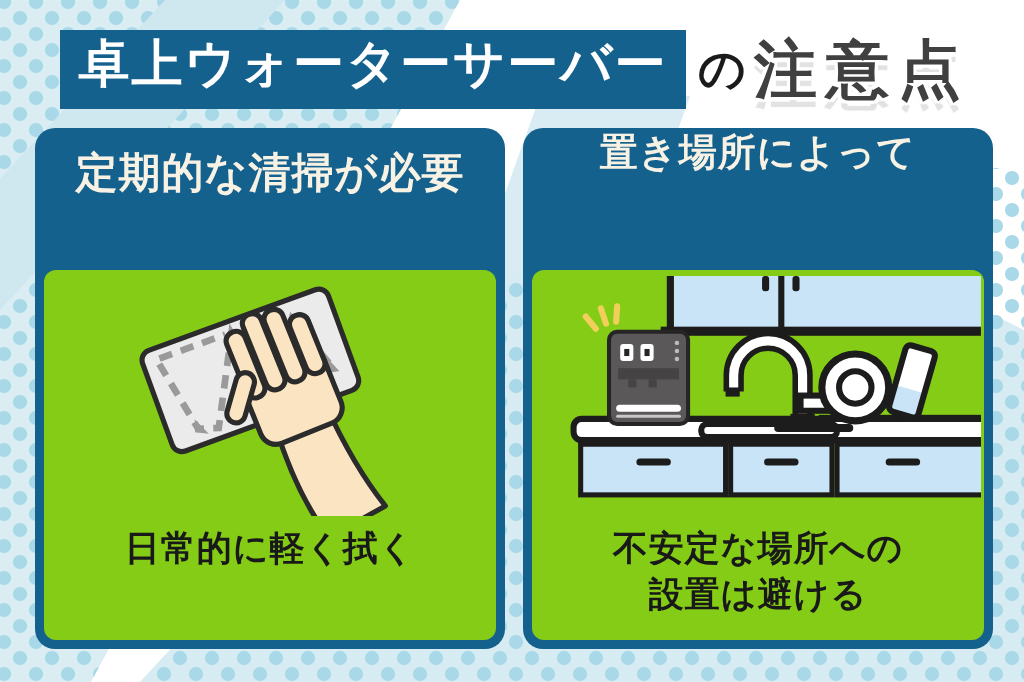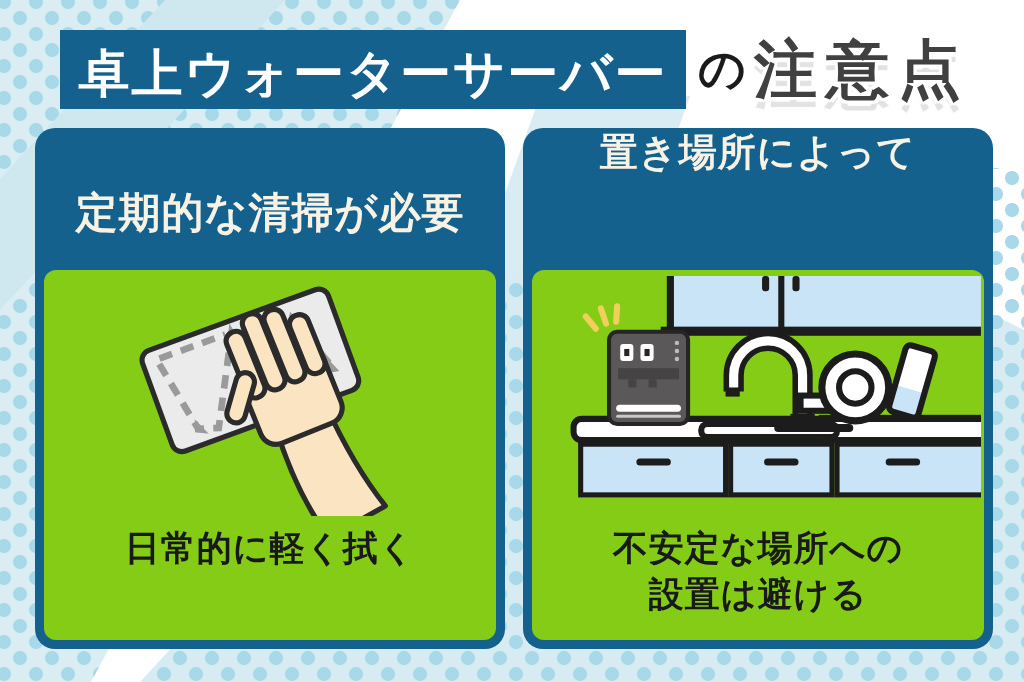--- a/index.html
+++ b/index.html
@@ -16,36 +16,36 @@
     background-position:4px 2px,20px 18px;
   }
   .bg-a{background-color:#daedf3;clip-path:polygon(0 0,460px 0,0 850px);}
   .bg-b{background:#cfe7ee;clip-path:polygon(165px 0,285px 0,0 310px,0 179px);}
   .bg-c{background:#d9ecf3;clip-path:polygon(540px 96px,690px 96px,480px 682px,330px 682px);}
   .bg-d{background-color:#d7ebf2;clip-path:polygon(640px 140px,1024px 330px,1024px 682px,140px 682px);}
   .bg-e{background-color:transparent;clip-path:polygon(988px 168px,1024px 168px,1024px 372px,988px 372px);}
 
   
   .title-row{position:absolute;left:60px;top:30px;height:79px;display:flex;align-items:center;z-index:3;}
-  .title-box{background:#15618e;height:79px;width:626px;display:flex;align-items:flex-end;justify-content:center;}
+  .title-box{background:#15618e;height:79px;width:626px;display:flex;align-items:flex-start;justify-content:center;}
   .title-box span{color:#ffffff;font-size:51px;font-weight:800;letter-spacing:2px;white-space:nowrap;}
   .title-no{font-size:47px;font-weight:900;color:#1b1b1b;margin:0 8px 0 12px;}
   .title-accent{
     font-size:63px;font-weight:900;color:#404040;letter-spacing:9px;white-space:nowrap;
     text-shadow:3px 0 0 #fff,-3px 0 0 #fff,0 3px 0 #fff,0 -3px 0 #fff,
                 3px 3px 0 #fff,-3px 3px 0 #fff,3px -3px 0 #fff,-3px -3px 0 #fff,
                 0 10px 1px #e2e2e2;
   }
 
   
   .card{position:absolute;top:128px;width:470px;height:521px;background:#15618e;border-radius:20px;z-index:2;}
   .card.left{left:35px;}
   .card.right{left:523px;}
   .card-heading{color:#f7f2e3;font-weight:800;text-align:center;}
-  .card.left .card-heading{font-size:42px;letter-spacing:1px;padding-top:60px;line-height:1.2;}
+  .card.left .card-heading{font-size:42px;letter-spacing:1px;padding-top:20px;line-height:1.2;}
   .card.right .card-heading{font-size:38px;letter-spacing:1px;line-height:1.28;}
   .card-panel{position:absolute;left:9px;right:9px;top:142px;bottom:9px;background:#84cc16;border-radius:12px;overflow:hidden;}
   .illus{display:block;margin:6px auto 0;}
   .card-caption{position:absolute;left:0;right:0;top:256px;text-align:center;
     font-size:35px;font-weight:800;color:#191919;line-height:1.3;letter-spacing:1px;}
 </style>
 </head>
 <body>
 
 <div id="stage">

